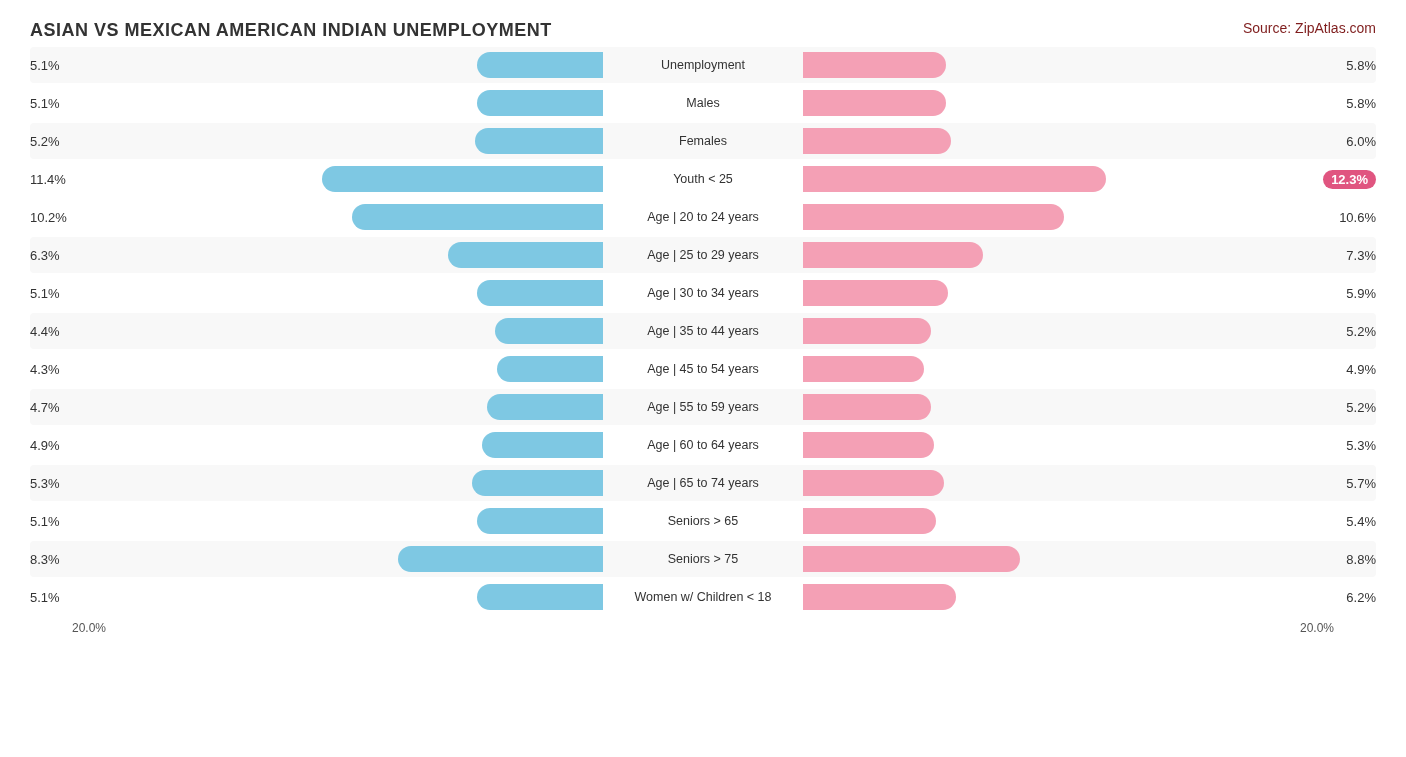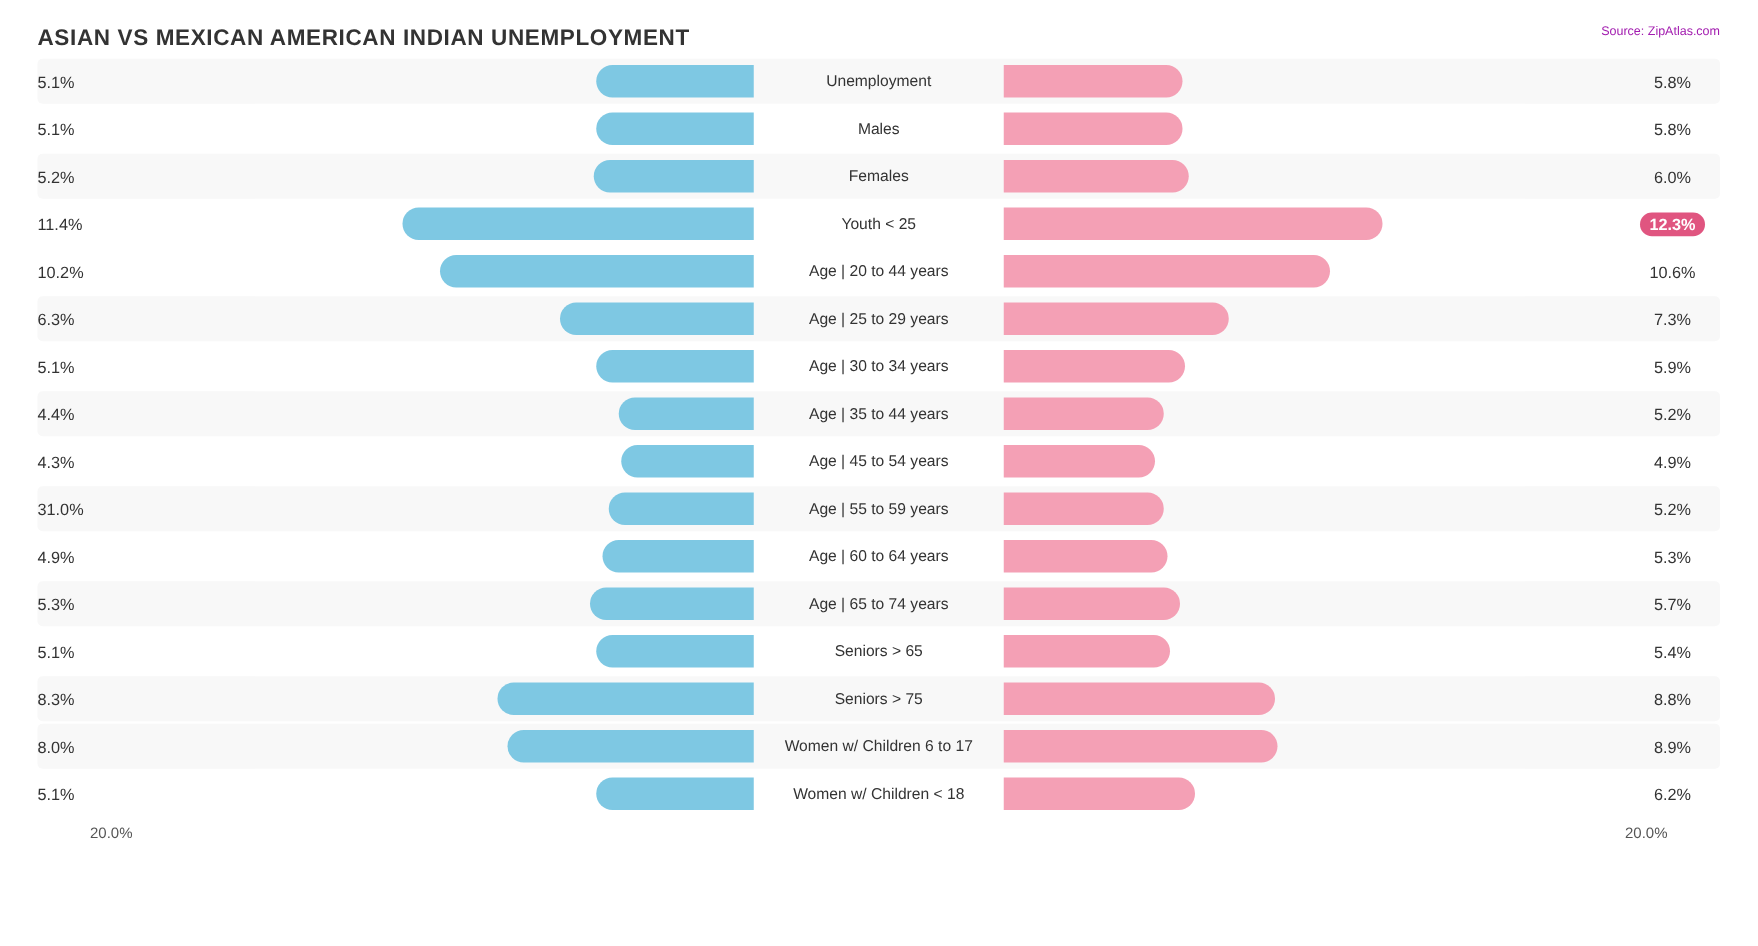--- a/index.html
+++ b/index.html
@@ -16,22 +16,22 @@
     }
     .chart-title {
       font-size: 18px;
       font-weight: 600;
       color: #333;
       margin-bottom: 6px;
       text-transform: uppercase;
       letter-spacing: 0.5px;
     }
     .source-text {
-      font-size: 10px;
-      color: #a21caf;
+      font-size: 14px;
+      color: #7f1d1d;
       text-align: right;
       margin-bottom: 10px;
     }
     .chart-area {
       width: 100%;
       position: relative;
     }
     .row {
       display: flex;
       align-items: center;
@@ -88,21 +88,21 @@
       height: 26px;
       position: relative;
     }
     .right-bar {
       height: 26px;
       background: #f4a0b5;
       border-radius: 0 13px 13px 0;
     }
     .right-value {
       width: 80px;
-      text-align: center;
+      text-align: right;
       font-size: 13px;
       color: #333;
       padding-left: 4px;
       flex-shrink: 0;
       font-weight: 500;
     }
     .axis-row {
       display: flex;
       align-items: center;
       width: 100%;
@@ -203,21 +203,21 @@
           </div>
           <div class="right-value"><span style="background:#e05580;color:#fff;border-radius:13px;padding:2px 8px;font-weight:bold;font-size:13px;">12.3%</span></div>
         </div>
       </div>
       <div class="row">
         <div class="row-inner">
           <div class="left-value">10.2%</div>
           <div class="left-bar-area">
             <div class="left-bar" style="width: 51%;"></div>
           </div>
-          <div class="center-label">Age | 20 to 44 years</div>
+          <div class="center-label">Age | 20 to 24 years</div>
           <div class="right-bar-area">
             <div class="right-bar" style="width: 53%;"></div>
           </div>
           <div class="right-value">10.6%</div>
         </div>
       </div>
       <div class="row row-bg-light">
         <div class="row-inner">
           <div class="left-value">6.3%</div>
           <div class="left-bar-area">
@@ -264,21 +264,21 @@
           </div>
           <div class="center-label">Age | 45 to 54 years</div>
           <div class="right-bar-area">
             <div class="right-bar" style="width: 24.5%;"></div>
           </div>
           <div class="right-value">4.9%</div>
         </div>
       </div>
       <div class="row row-bg-light">
         <div class="row-inner">
-          <div class="left-value">31.0%</div>
+          <div class="left-value">4.7%</div>
           <div class="left-bar-area">
             <div class="left-bar" style="width: 23.5%;"></div>
           </div>
           <div class="center-label">Age | 55 to 59 years</div>
           <div class="right-bar-area">
             <div class="right-bar" style="width: 26%;"></div>
           </div>
           <div class="right-value">5.2%</div>
         </div>
       </div>
@@ -325,33 +325,20 @@
         <div class="row-inner">
           <div class="left-value">8.3%</div>
           <div class="left-bar-area">
             <div class="left-bar" style="width: 41.5%;"></div>
           </div>
           <div class="center-label">Seniors &gt; 75</div>
           <div class="right-bar-area">
             <div class="right-bar" style="width: 44%;"></div>
           </div>
           <div class="right-value">8.8%</div>
-        </div>
-      </div>
-      <div class="row row-bg-light">
-        <div class="row-inner">
-          <div class="left-value">8.0%</div>
-          <div class="left-bar-area">
-            <div class="left-bar" style="width: 40%;"></div>
-          </div>
-          <div class="center-label">Women w/ Children 6 to 17</div>
-          <div class="right-bar-area">
-            <div class="right-bar" style="width: 44.5%;"></div>
-          </div>
-          <div class="right-value">8.9%</div>
         </div>
       </div>
       <div class="row">
         <div class="row-inner">
           <div class="left-value">5.1%</div>
           <div class="left-bar-area">
             <div class="left-bar" style="width: 25.5%;"></div>
           </div>
           <div class="center-label">Women w/ Children &lt; 18</div>
           <div class="right-bar-area">

